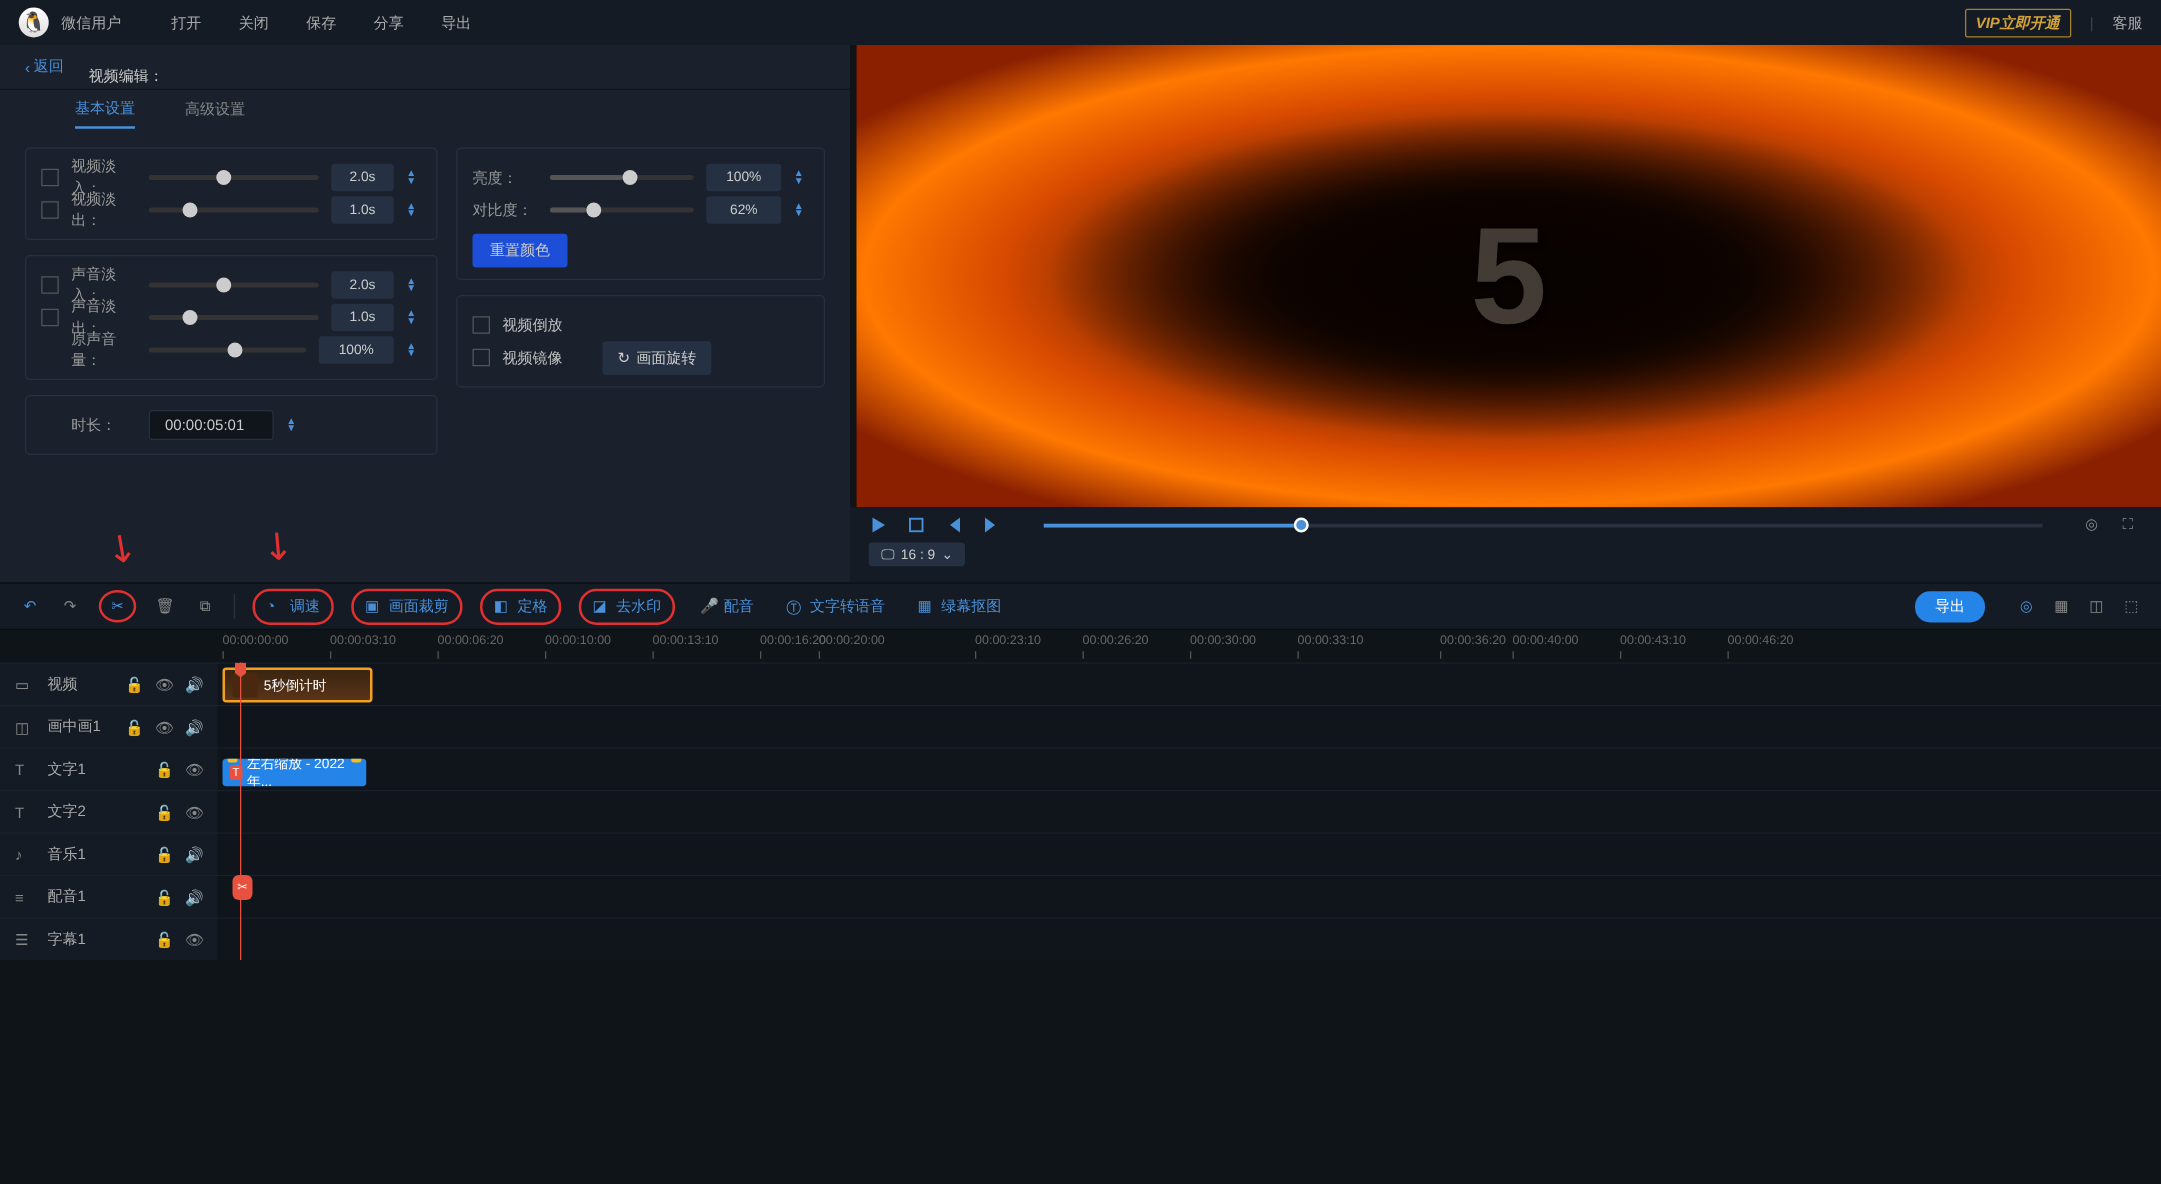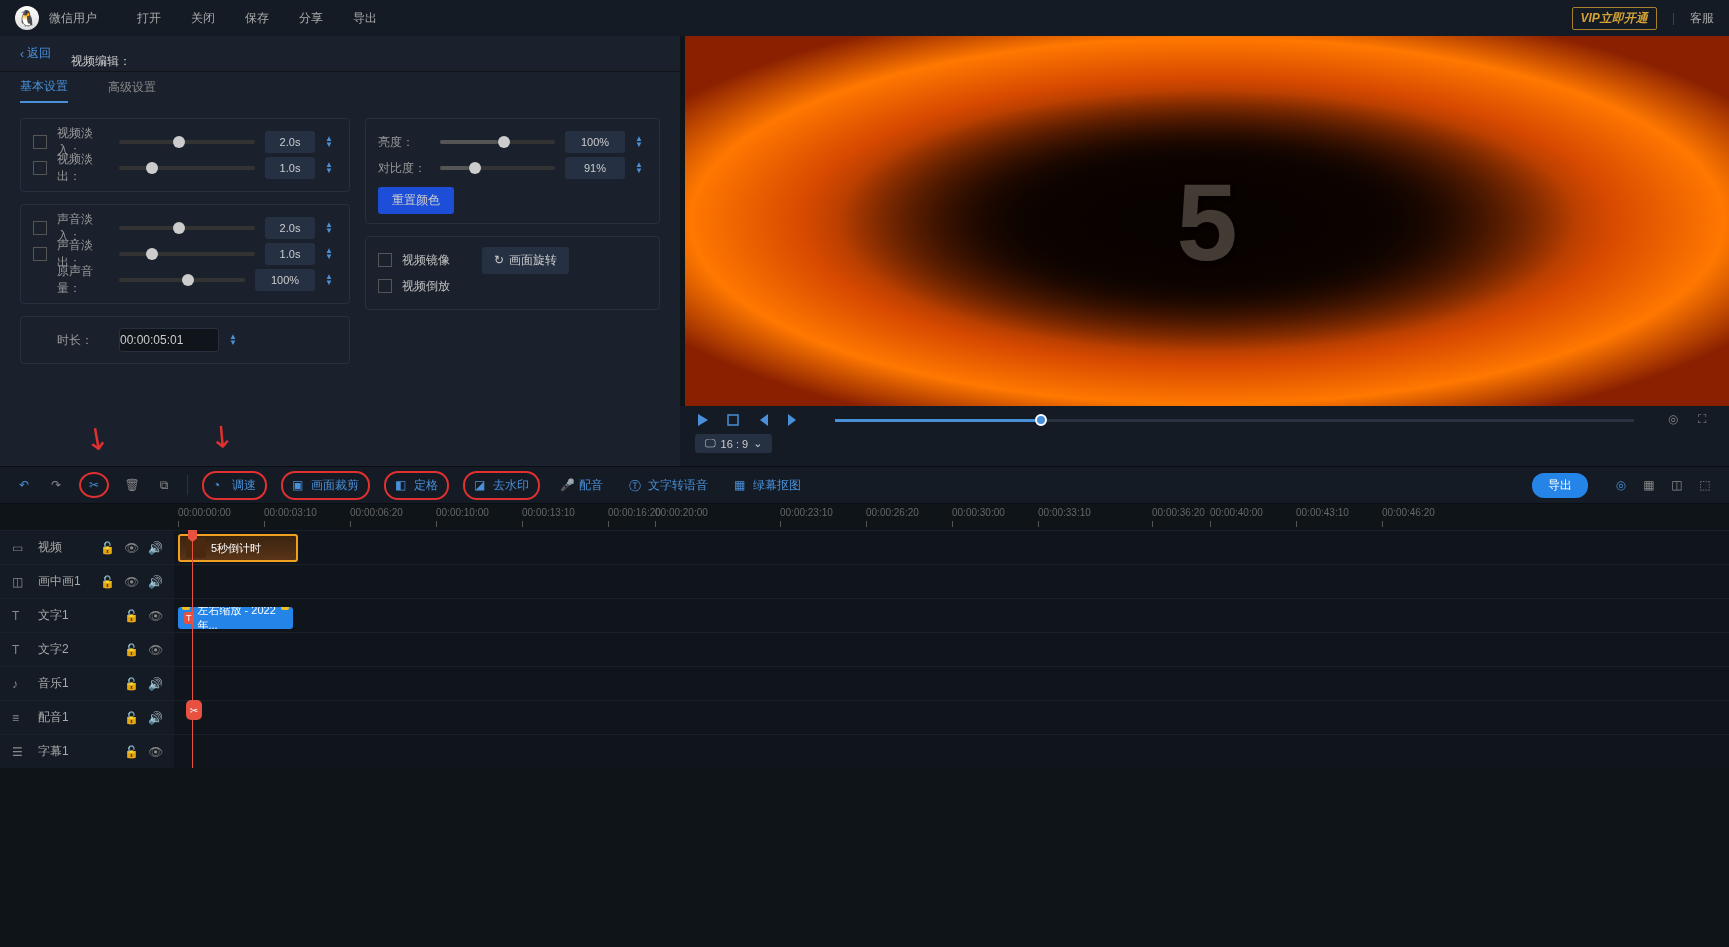--- a/index.html
+++ b/index.html
@@ -16,37 +16,37 @@
 .kefu { color: #aaa; }
 
 
 .main-area { display: flex; height: 430px; }
 .left-panel { width: 680px; background: #1a212c; }
 .back-row { height: 36px; display: flex; align-items: center; padding: 0 20px; border-bottom: 1px solid #0f1419; }
 .back-btn { color: #4a90d9; cursor: pointer; display: flex; align-items: center; gap: 3px; }
 .edit-title { margin-left: 20px; color: #ccc; margin-top: 16px; }
 .tabs { height: 36px; display: flex; align-items: center; padding: 0 20px; gap: 40px; }
 .tab { color: #888; cursor: pointer; padding-bottom: 6px; }
-.tab.active { color: #4a90d9; border-bottom: 2px solid #4a90d9; }
+.tab.active { color: #4a90d9; border-bottom: 2px solid #4a90d9; margin-left: 40px; }
 
 .settings-body { display: flex; padding: 10px 20px; gap: 0; }
 .settings-col { display: flex; flex-direction: column; gap: 12px; }
 .settings-col.left { width: 330px; }
 .settings-col.right { width: 310px; padding-left: 15px; }
 .setting-group { border: 1px solid #283040; border-radius: 4px; padding: 10px 12px; }
 .setting-row { display: flex; align-items: center; gap: 10px; height: 26px; }
 .checkbox { width: 14px; height: 14px; border: 1px solid #555; background: #1a212c; }
 .setting-label { width: 52px; color: #999; font-size: 12px; }
 .slider-wrap { flex: 1; position: relative; height: 4px; background: #333; border-radius: 2px; }
 .slider-fill { position: absolute; left: 0; top: 0; height: 4px; background: #555; border-radius: 2px; }
 .slider-thumb { position: absolute; top: -4px; width: 12px; height: 12px; background: #ccc; border-radius: 50%; }
 .value-box { width: 50px; height: 22px; background: #253143; border-radius: 3px; display: flex; align-items: center; justify-content: center; color: #ccc; font-size: 11px; }
 .value-box.wide { width: 60px; }
 .spinner { width: 12px; display: flex; flex-direction: column; color: #4a90d9; font-size: 8px; line-height: 6px; }
-.time-input { width: 100px; height: 24px; background: #10151c; border: 1px solid #283040; border-radius: 3px; display: flex; align-items: center; padding: 0 0; color: #ccc; }
+.time-input { width: 100px; height: 24px; background: #10151c; border: 1px solid #283040; border-radius: 3px; display: flex; align-items: center; padding: 0 12px; color: #ccc; }
 .reset-btn { padding: 5px 14px; background: #1d4ed8; border-radius: 3px; color: #ccc; width: fit-content; cursor: pointer; }
 .rotate-btn { padding: 5px 12px; background: #253143; border-radius: 3px; color: #ccc; display: flex; align-items: center; gap: 5px; cursor: pointer; }
 
 
 .preview-panel { flex: 1; background: #0f1419; display: flex; flex-direction: column; }
 .preview-video { flex: 1; background: #000; position: relative; overflow: hidden; margin: 0 0 0 5px; }
 .fire-bg { position: absolute; inset: 0; background: radial-gradient(ellipse at center, #2a0800 10%, #4a1500 30%, #d84a00 55%, #ff7800 70%, #8a2000 85%); }
 .fire-overlay { position: absolute; inset: 0; background: radial-gradient(ellipse at center, rgba(0,0,0,0.8) 25%, transparent 50%); }
 .number-5 { position: absolute; left: 50%; top: 50%; transform: translate(-50%, -50%); font-size: 110px; font-weight: bold; color: #6a6258; text-shadow: 2px 2px 4px #000; opacity: 0.6; }
 .preview-text { position: absolute; left: 50%; top: 50%; transform: translate(-50%, -50%); font-size: 52px; font-weight: bold; color: #f0b428; text-shadow: 2px 2px 3px #000; white-space: nowrap; }
@@ -198,39 +198,39 @@
               </div>
             <div class="value-box wide">100%</div>
             <div class="spinner">▲<br>▼</div>
           </div>
           <div class="setting-row">
             <span class="setting-label">对比度：</span>
             <div class="slider-wrap">
                 <div class="slider-fill" style="width:25%"></div>
                 <div class="slider-thumb" style="left:25%"></div>
               </div>
-            <div class="value-box wide">91%</div>
+            <div class="value-box wide">62%</div>
             <div class="spinner">▲<br>▼</div>
           </div>
           <div class="setting-row" style="margin-top:6px">
             <div class="reset-btn">重置颜色</div>
           </div>
         </div>
         <div class="setting-group">
+          <div class="setting-row">
+            <div class="checkbox"></div>
+            <span>视频倒放</span>
+          </div>
           <div class="setting-row">
             <div class="checkbox"></div>
             <span style="width:70px">视频镜像</span>
             <div class="rotate-btn">
               <span>↻</span>
               <span>画面旋转</span>
             </div>
-          </div>
-          <div class="setting-row">
-            <div class="checkbox"></div>
-            <span>视频倒放</span>
           </div>
         </div>
       </div>
     </div>
   </div>
 
   <div class="preview-panel">
     <div class="preview-video">
       <div class="fire-bg"></div>
       <div class="fire-overlay"></div>

